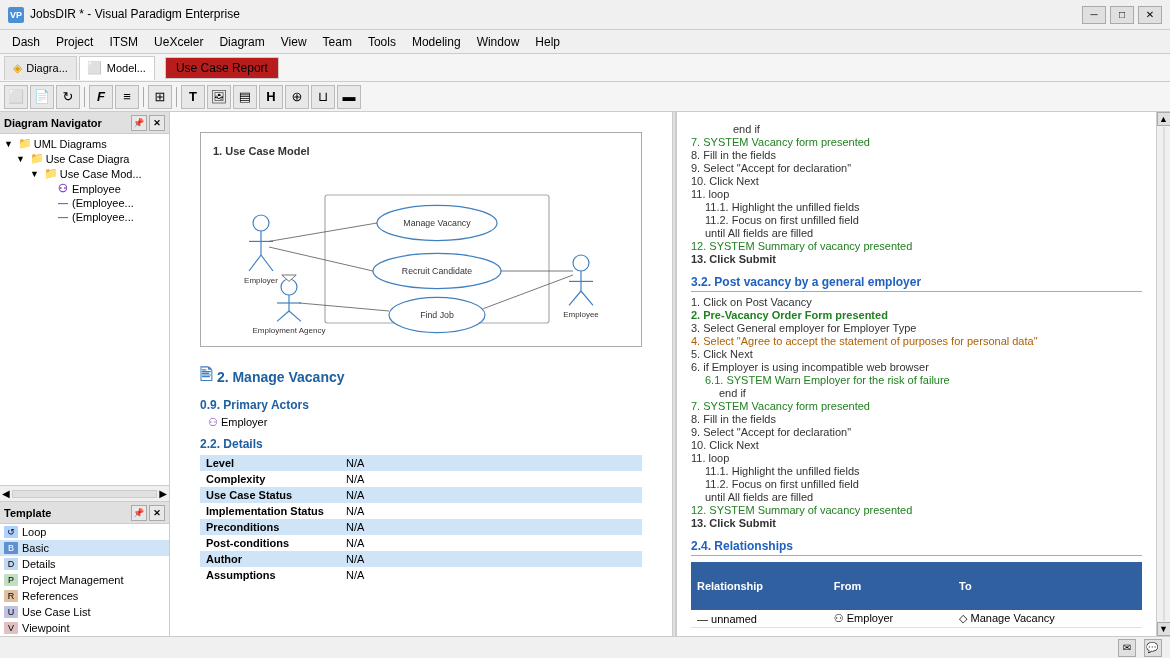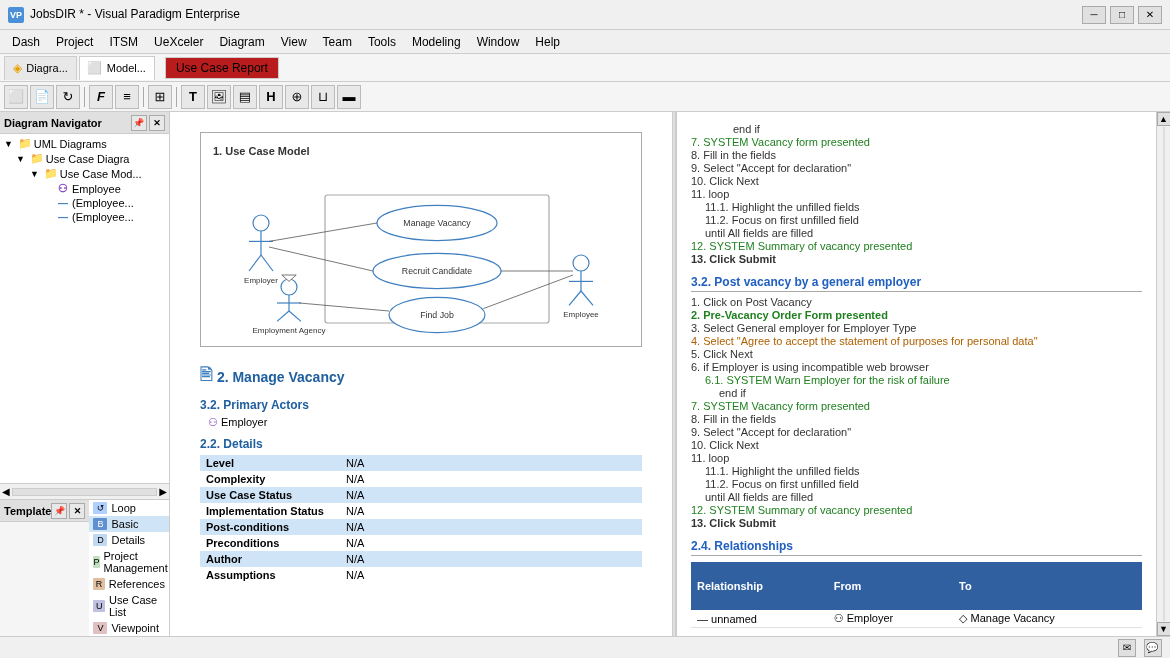--- a/index.html
+++ b/index.html
@@ -120,21 +120,21 @@
     .nav-tree { flex: 1; overflow: auto; font-size: 11px; padding: 2px; background: white; }
     .tree-item { display: flex; align-items: center; gap: 2px; padding: 1px 2px; cursor: pointer; white-space: nowrap; }
     .tree-expand { font-size: 9px; width: 12px; }
     .folder-icon { color: #e8a000; font-size: 11px; }
 
     
     .nav-scroll { height: 16px; border-top: 1px solid #ccc; background: #f0f0f0; display: flex; align-items: center; padding: 0 2px; }
     .scroll-arrow { font-size: 10px; cursor: pointer; }
 
     
-    .template-panel { border-top: 1px solid #ccc; display: flex; flex-direction: row; }
+    .template-panel { border-top: 1px solid #ccc; display: flex; flex-direction: column; }
     .template-list { overflow: auto; font-size: 11px; background: white; }
     .template-item { display: flex; align-items: center; gap: 4px; padding: 2px 4px; cursor: pointer; }
     .template-icon { width: 14px; height: 12px; background: #ccc; border-radius: 1px; font-size: 9px; display: flex; align-items: center; justify-content: center; }
 
     
     .center-content {
       flex: 1;
       display: flex;
       flex-direction: column;
       background: white;
@@ -431,21 +431,21 @@
             <polygon points="95,128 86,120 104,120" fill="white" stroke="#555" stroke-width="1"></polygon>
           </svg>
         </div>
 
         <div>
           <div class="section-h1">
             <span style="color:#4080c0; font-size:16px;">🖹</span>
             <span>2. Manage Vacancy</span>
           </div>
 
-          <div class="section-h2">3.2. Primary Actors</div>
+          <div class="section-h2">0.9. Primary Actors</div>
           <div class="actor-list">
             <span style="color:#8040c0;">⚇</span>
             <span> Employer</span>
           </div>
 
           <div class="section-h2">2.2. Details</div>
           <table class="details-table">
             <tbody id="details-tbody">
             <tr>
                   <td>Level</td>
@@ -457,25 +457,25 @@
                 </tr>
                 <tr>
                   <td>Use Case Status</td>
                   <td>N/A</td>
                 </tr>
                 <tr>
                   <td>Implementation Status</td>
                   <td>N/A</td>
                 </tr>
                 <tr>
+                  <td>Preconditions</td>
+                  <td>N/A</td>
+                </tr>
+                <tr>
                   <td>Post-conditions</td>
-                  <td>N/A</td>
-                </tr>
-                <tr>
-                  <td>Preconditions</td>
                   <td>N/A</td>
                 </tr>
                 <tr>
                   <td>Author</td>
                   <td>N/A</td>
                 </tr>
                 <tr>
                   <td>Assumptions</td>
                   <td>N/A</td>
                 </tr>

